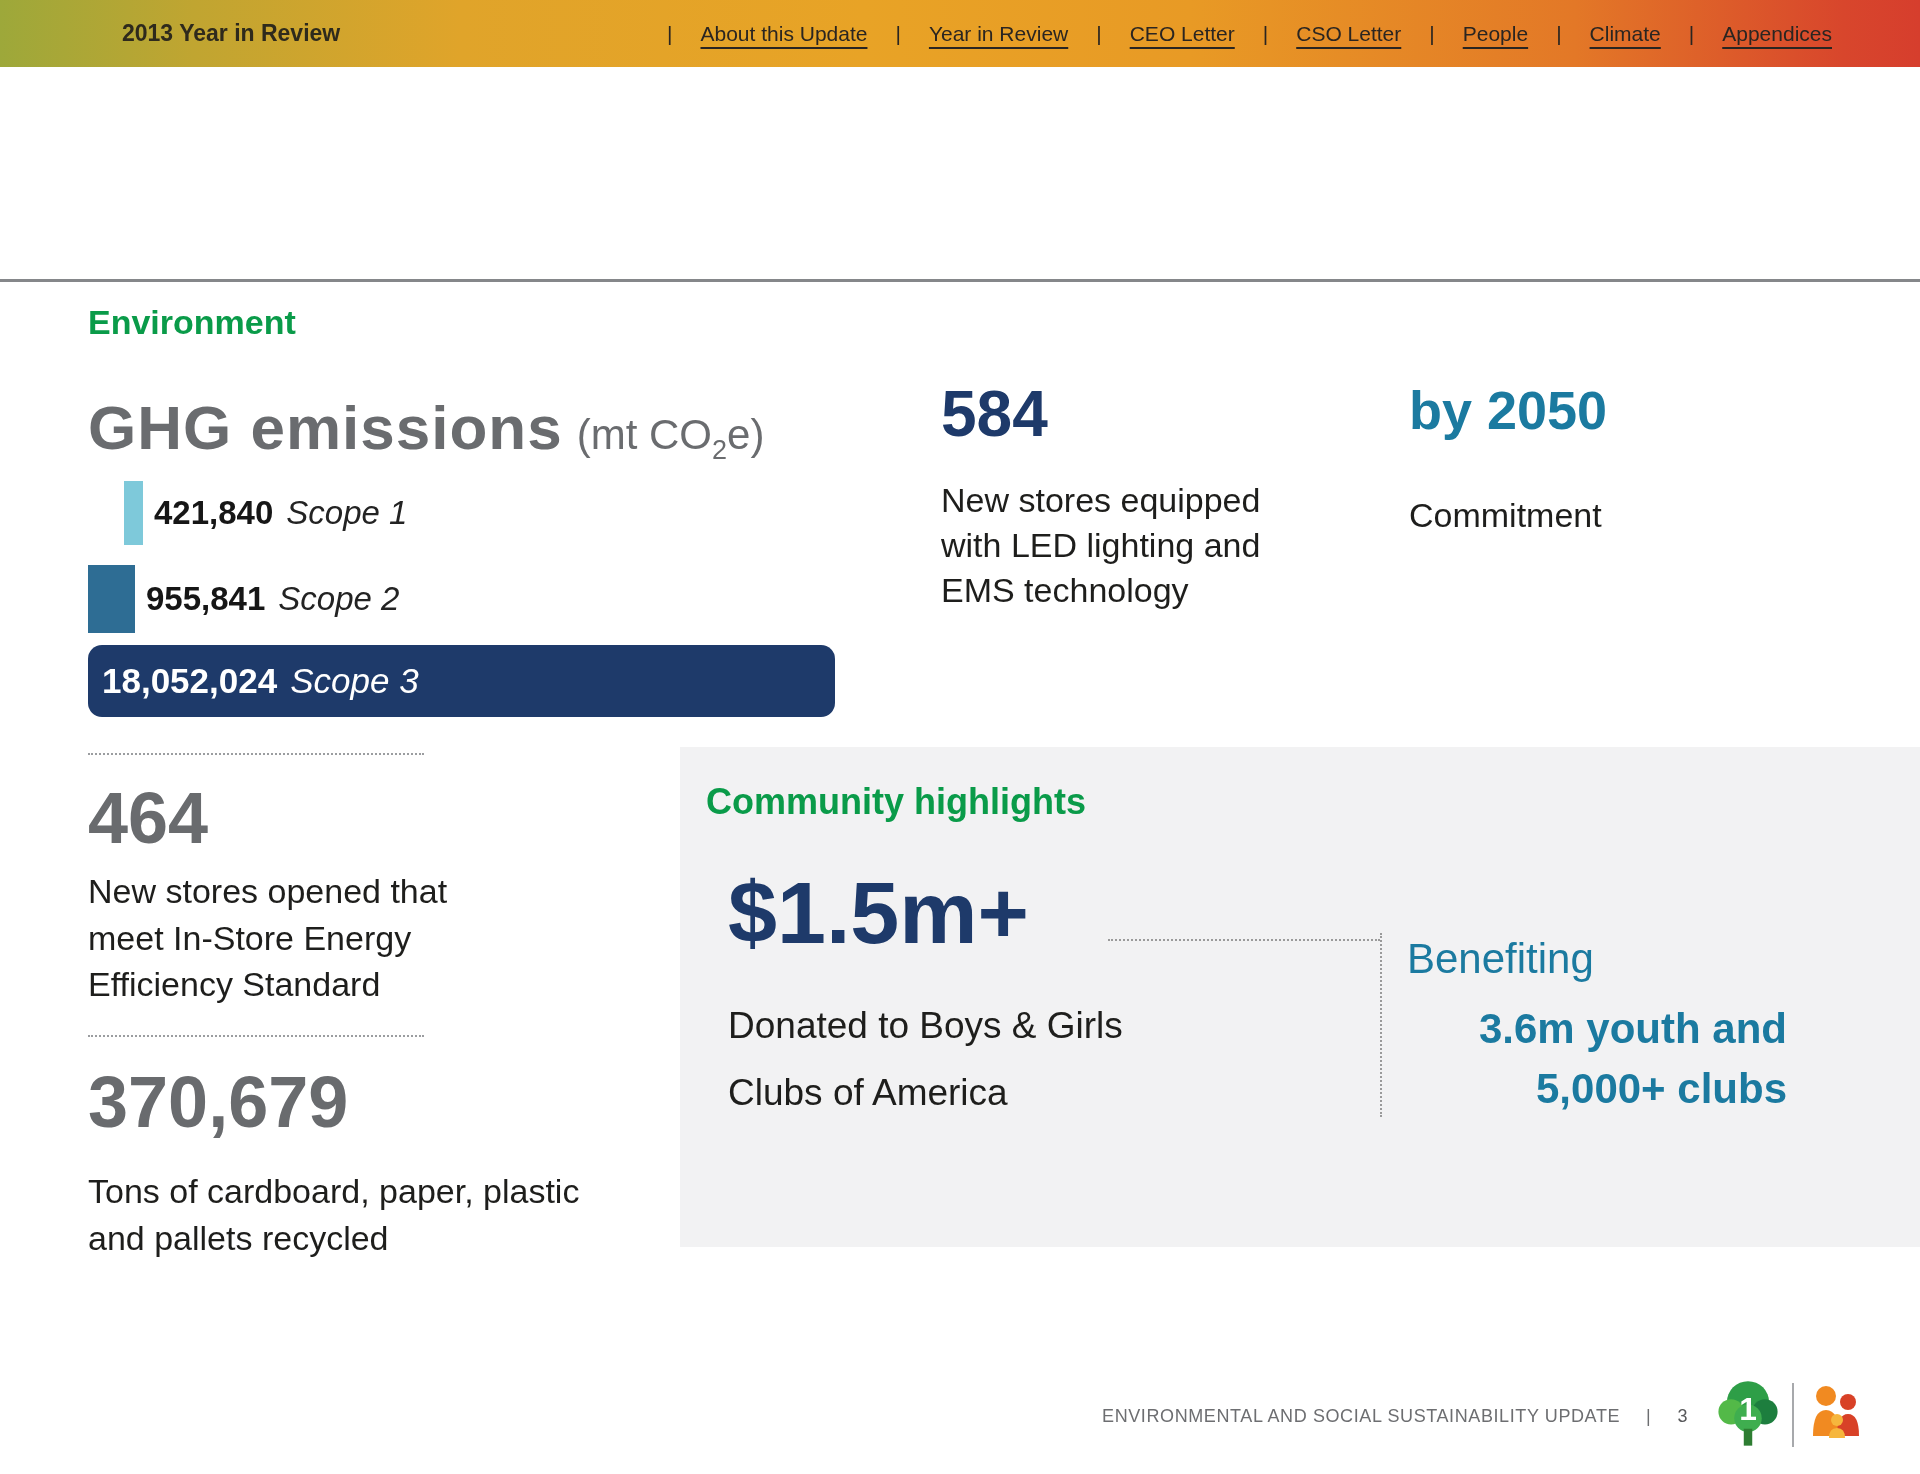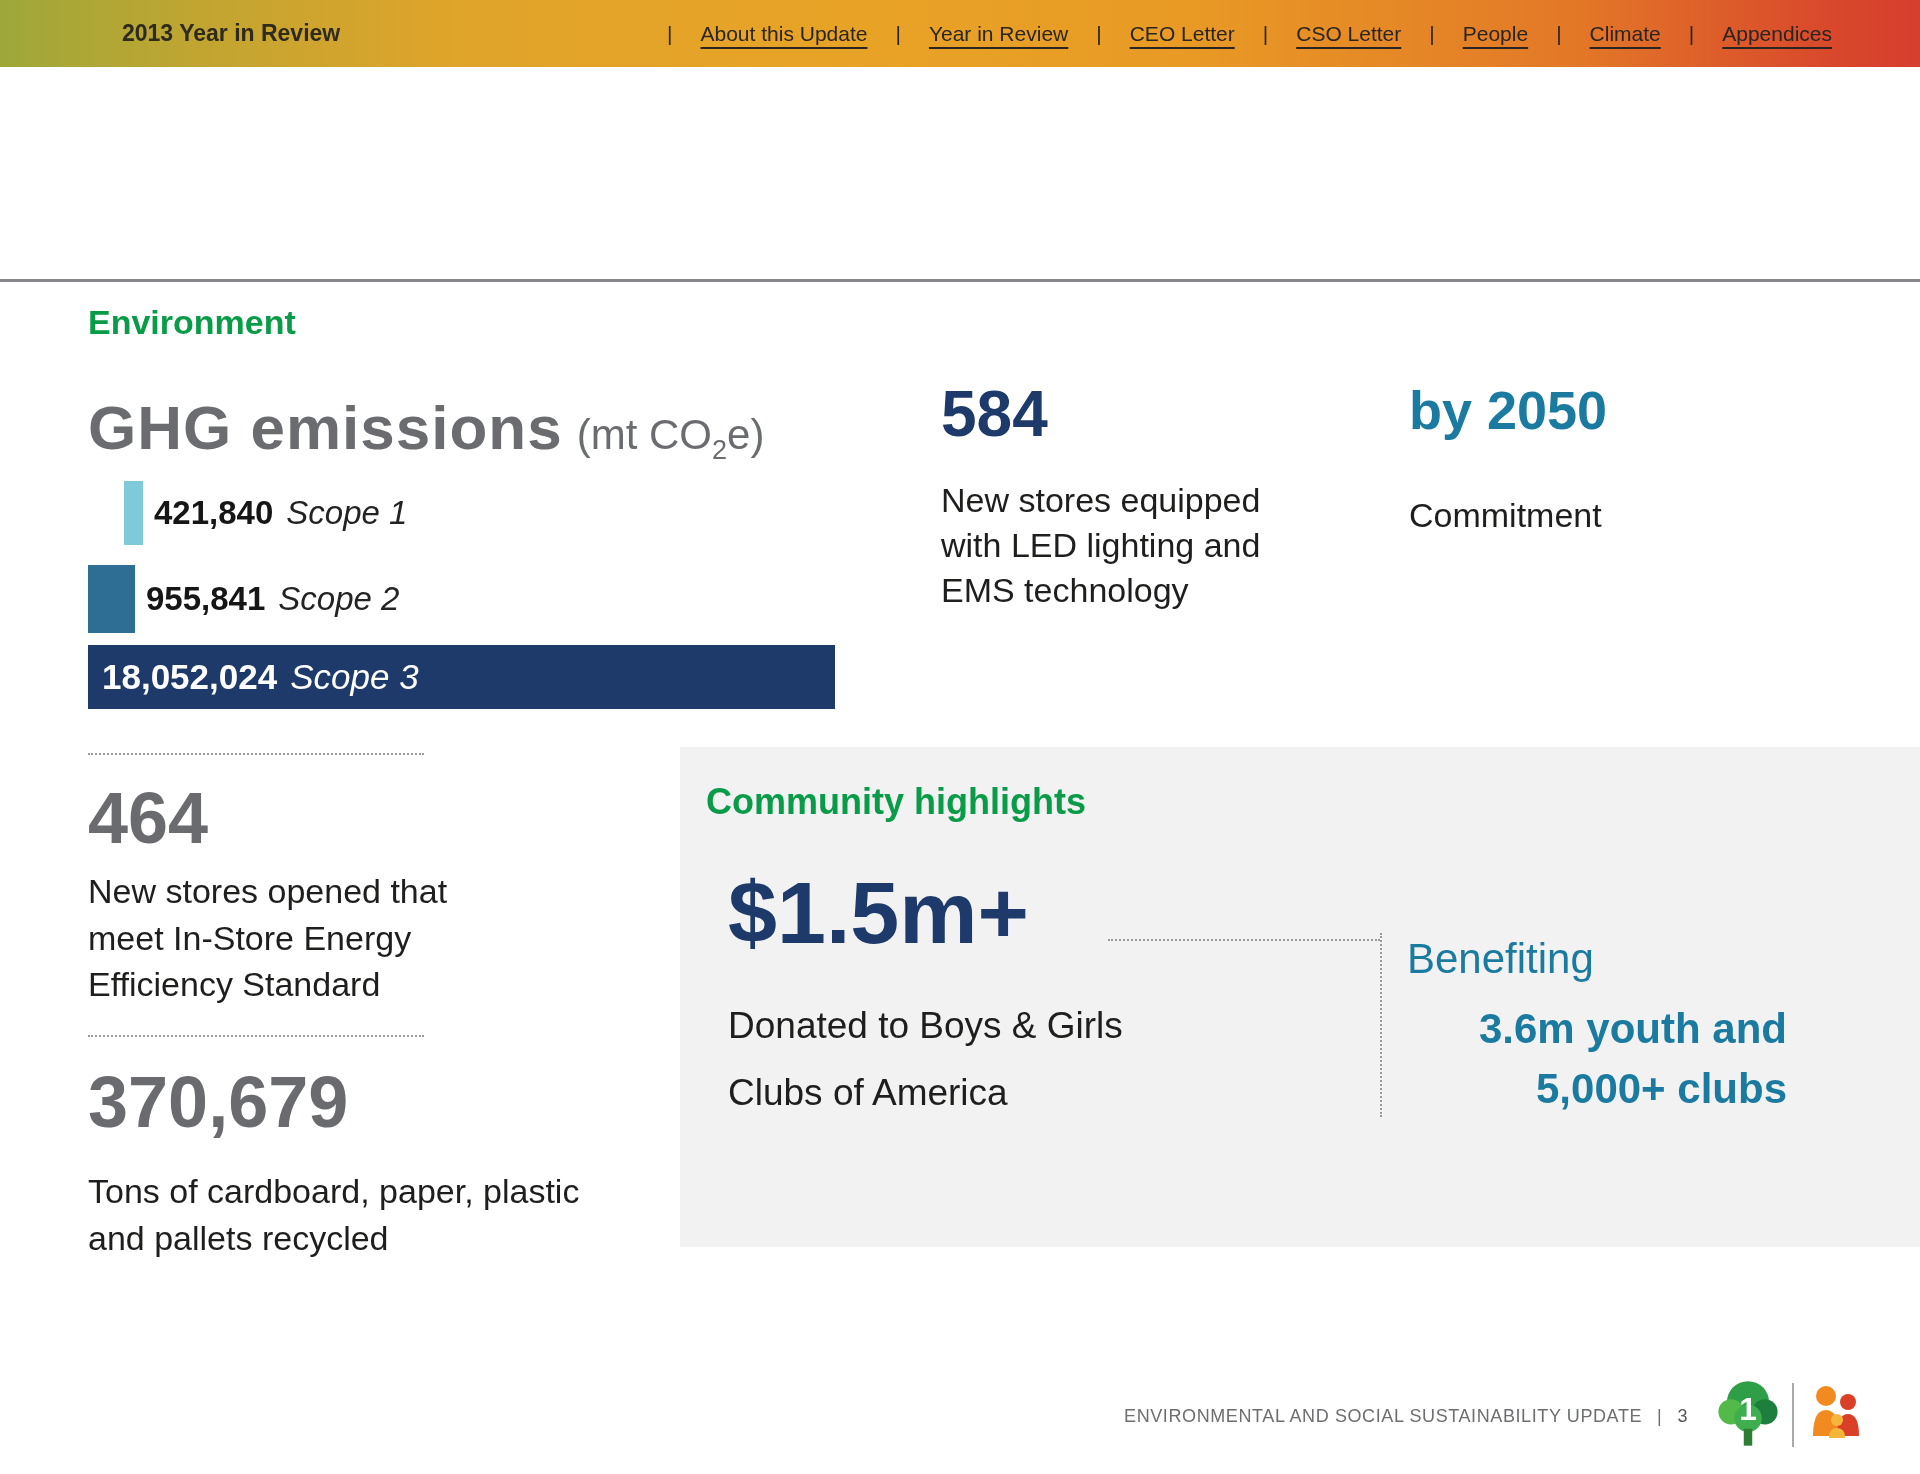--- a/index.html
+++ b/index.html
@@ -25,21 +25,21 @@
   .ghg-unit { font-size:42px; font-weight:400; margin-left:14px; }
   .ghg-sub { font-size:27px; vertical-align:-10px; }
 
   .bars { position:absolute; left:88px; top:481px; }
   .bar-row { display:flex; align-items:center; }
   .bar-row.r1 { margin-bottom:20px;margin-left:36px; }
   .bar-row.r2 { margin-bottom:12px; }
   .bar { flex:none; }
   .bar.b1 { width:19px; height:64px; background:#7ec9da; }
   .bar.b2 { width:47px; height:68px; background:#2e6d94; }
-  .bar.b3 { width:747px; height:64px; background:#1e3a6a; display:flex; align-items:center; padding-left:14px; }
+  .bar.b3 { width:747px; height:72px; background:#1e3a6a; display:flex; align-items:center; padding-left:14px;border-radius:14px; }
   .bar-value { font-size:33px; font-weight:bold; color:#161616; margin-left:11px; white-space:nowrap; }
   .bar-cat { font-size:33px; color:#232323; margin-left:13px; white-space:nowrap;font-style:italic; }
   .b3 .bar-value { color:#ffffff; margin-left:0; font-size:35px; }
   .b3 .bar-cat { color:#ffffff; font-size:35px; }
 
   .dot-div { position:absolute; left:88px; width:336px; border-top:2px dotted #9b9da0; }
   .dd1 { top:753px; } .dd2 { top:1035px; }
 
   .big-gray { position:absolute; left:88px; color:#696b6e; font-weight:bold; font-size:72px; line-height:1; }
   .v464 { top:782px; } .v370 { top:1066px; }
@@ -57,21 +57,21 @@
   .community { position:absolute; left:680px; top:747px; width:1240px; height:500px; background:#f2f2f3; }
   .comm-head { position:absolute; left:26px; top:34px; font-size:36px; font-weight:bold; color:#0a9b49; }
   .comm-amount { position:absolute; left:48px; top:122px; font-size:88px; font-weight:bold; color:#1e3a6a; line-height:1; }
   .comm-leader { position:absolute; left:428px; top:192px; width:272px; border-top:2px dotted #9a9a9a; }
   .comm-desc { position:absolute; left:48px; top:246px; width:470px; font-size:37px; line-height:1.8; color:#1e1e1c; }
   .comm-vline { position:absolute; left:700px; top:186px; height:184px; border-left:2px dotted #9a9a9a; }
   .benefit-label { position:absolute; left:727px; top:188px; font-size:42px; color:#1b7aa0; }
   .benefit-detail { position:absolute; left:727px; top:252px; width:380px; font-size:42px; font-weight:bold; color:#1b7aa0; line-height:1.42;text-align:right; }
 
   
-  .footer { position:absolute; top:1406px; right:232px; display:flex; gap:15px; align-items:baseline;
+  .footer { position:absolute; top:1406px; right:232px; display:flex; gap:26px; align-items:baseline;
             font-size:18px; color:#6d6e71; letter-spacing:0.6px; }
   .footer .pagenum { color:#58595b; }
   .logos { position:absolute; left:1716px; top:1378px; display:flex; align-items:center; gap:12px; }
   .logo-div { width:2px; height:64px; background:#a7a9ac; }
   .logo svg { display:block; }
 </style>
 </head>
 <body>
 
 <div class="page">

